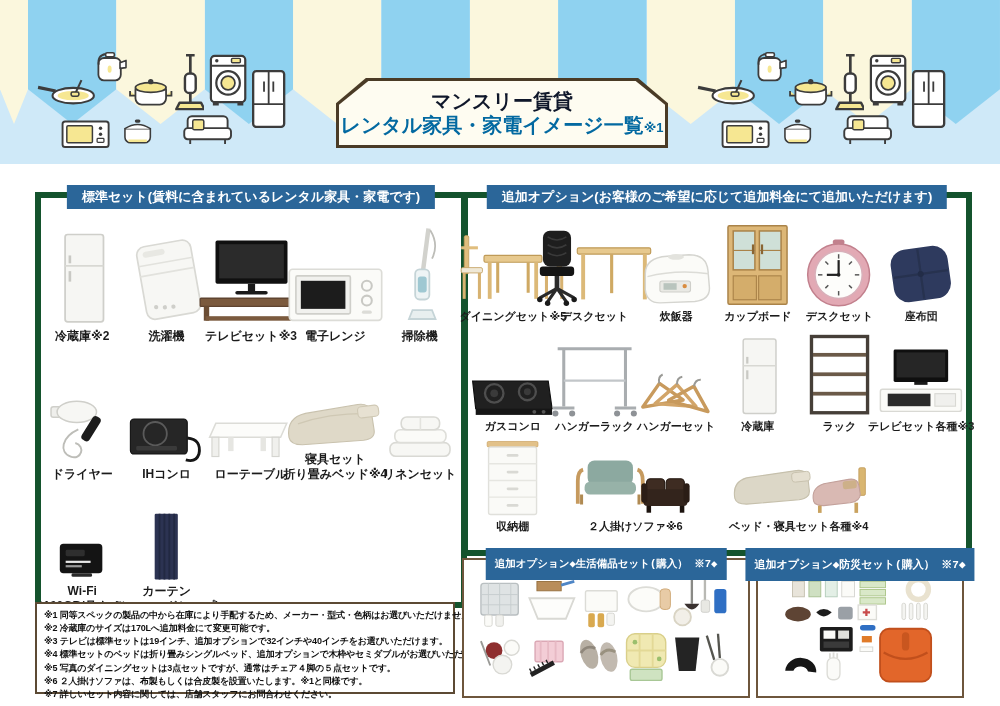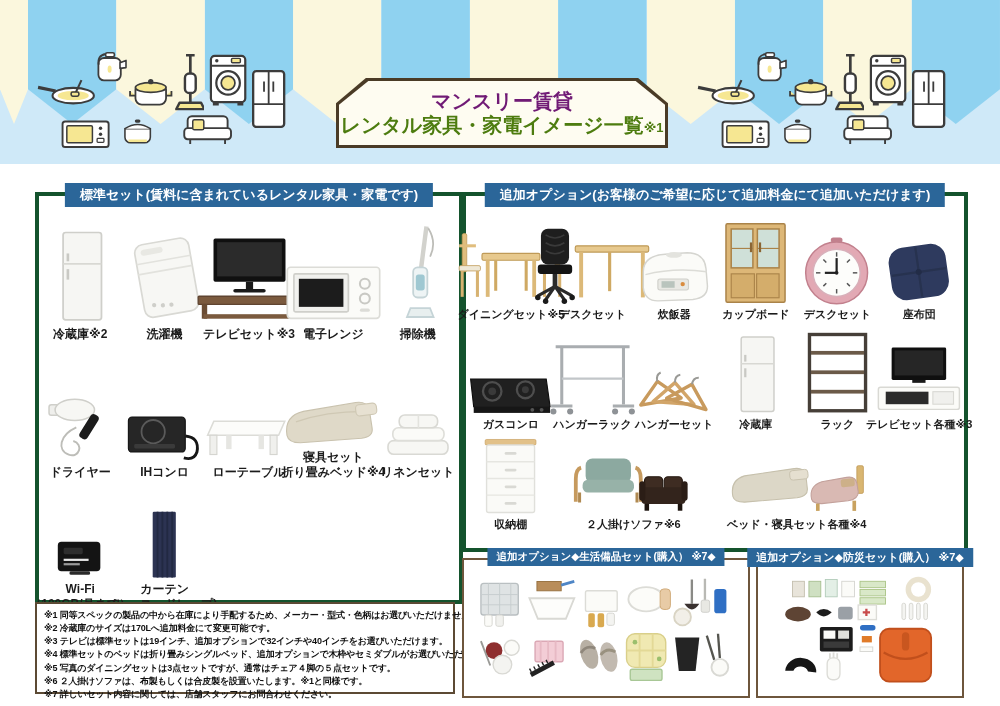--- a/index.html
+++ b/index.html
@@ -12,44 +12,44 @@
   .stripe.first{flex:0 0 28px;}
   .s-blue{background:#8fd2f0;} .s-cream{background:#fbf7dd;}
   .cluster{position:absolute;top:44px;width:286px;height:118px;}
   .cluster svg{position:absolute;}
   
   .plaque{position:absolute;left:336px;top:78px;width:332px;height:70px;
           clip-path:polygon(0 36%,9% 0,91% 0,100% 36%,100% 100%,0 100%);background:#4a3b26;}
   .plaque-in{position:absolute;left:3px;top:3px;right:3px;bottom:3px;
           clip-path:polygon(0 37%,9% 0,91% 0,100% 37%,100% 100%,0 100%);background:#fefcf1;
           display:flex;flex-direction:column;align-items:center;justify-content:center;}
-  .t1{font-size:20px;font-weight:bold;color:#701a75;line-height:1.2;}
-  .t2{font-size:20px;font-weight:bold;color:#4d7c0f;line-height:1.2;}
+  .t1{font-size:20px;font-weight:bold;color:#0f172a;line-height:1.2;}
+  .t2{font-size:20px;font-weight:bold;color:#0369a1;line-height:1.2;}
   .t2 .note{font-size:13px;font-weight:bold;}
   
-  .panel{position:absolute;background:#fff;border:4px solid #14532d;}
+  .panel{position:absolute;background:#fff;border:6px solid #14532d;}
   .hdr{position:absolute;top:-13px;left:50%;transform:translateX(-50%);background:#2b6699;color:#fff;
        font-weight:bold;font-size:13px;padding:3px 15px;white-space:nowrap;}
   .grid-std{display:grid;grid-template-columns:repeat(5,1fr);grid-template-rows:134px 124px 118px;
             padding:12px 6px 0;gap:14px;}
   .grid-opt{display:grid;grid-template-columns:repeat(12,1fr);grid-template-rows:116px 110px 100px;
             padding:10px 4px 0;}
   .cell{display:flex;flex-direction:column;align-items:center;justify-content:flex-end;min-width:0;}
   .ph{display:block;margin-bottom:2px;}
   .lbl{font-weight:bold;font-size:12px;color:#1b1b1b;text-align:center;line-height:1.25;white-space:nowrap;}
   .grid-opt .lbl{font-size:11px;}
   .sp2{grid-column:span 2;} .sp4{grid-column:span 4;}
   
   .fnbox{position:absolute;left:35px;top:602px;width:420px;height:92px;border:2px solid #5c4a34;
          background:#fff;padding:5px 7px;box-sizing:border-box;}
   .fn{font-size:9px;font-weight:bold;color:#111;line-height:1.46;letter-spacing:-0.2px;white-space:nowrap;}
   
   .kit{position:absolute;border:2px solid #6e563c;background:#fff;}
   .kit-hdr{position:absolute;top:-12px;left:50%;transform:translateX(-50%);background:#2b6699;color:#fff;
-           font-weight:bold;padding:2px 9px;white-space:nowrap;}
+           font-weight:bold;padding:9px 9px;white-space:nowrap;font-family:Liberation Mono, monospace;}
   .kh-life{font-size:10.5px;} .kh-bousai{font-size:11px;}
   .kit svg{display:block;margin:14px auto 0;}
   .defs{position:absolute;width:0;height:0;}
 </style>
 </head>
 <body>
 
 <svg class="defs" aria-hidden="true">
     <defs>
 

